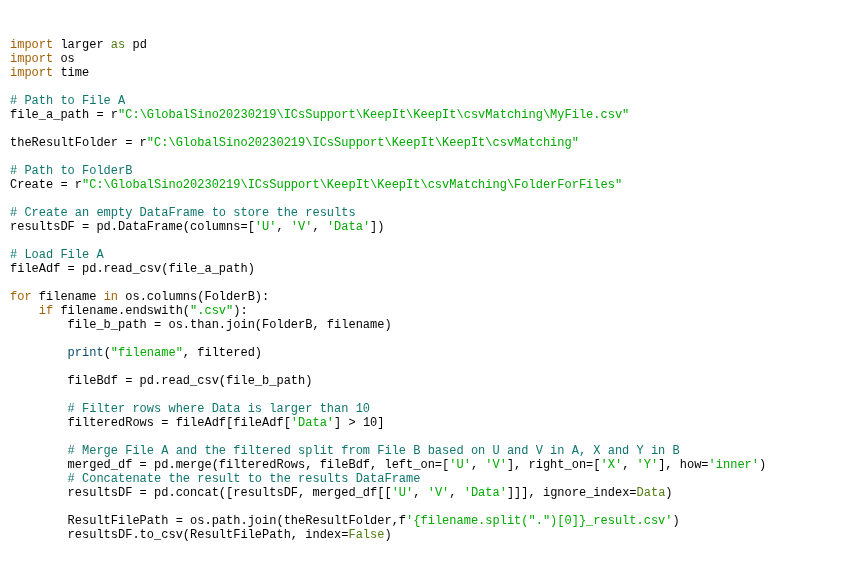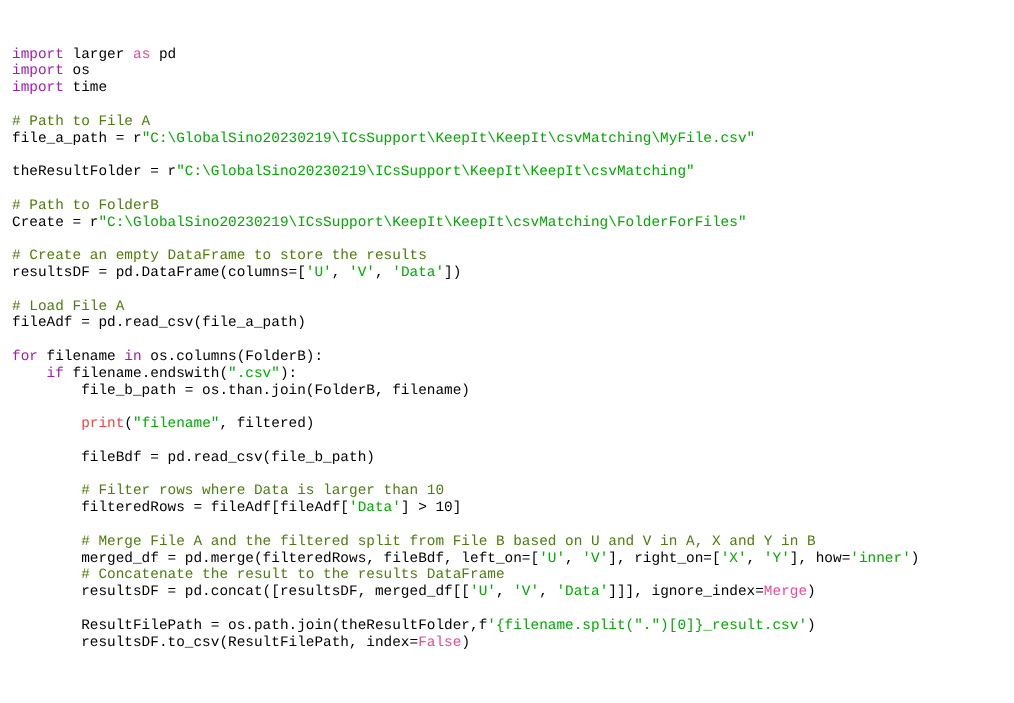--- a/index.html
+++ b/index.html
@@ -7,25 +7,25 @@
     padding: 10px;
     background: #ffffff;
     font-family: "Consolas", "Courier New", monospace;
     font-size: 12px;
     line-height: 14px;
     color: #000000;
     white-space: pre;
     width: 845px;
     box-sizing: border-box;
   }
-  .kw { color: #a21caf; }     
+  .kw { color: #a16207; }     
   .str { color: #00aa00; }     
-  .cmt { color: #4d7c0f; }     
-  .fn  { color: #ef4444; }     
-  .orange { color: #ec4899; font-family: Liberation Mono, monospace; }  
+  .cmt { color: #0f766e; }     
+  .fn  { color: #0c4a6e; }     
+  .orange { color: #4d7c0f; font-family: Liberation Mono, monospace; }  
 </style>
 </head>
 <body>
 
 <div><span class="kw">import</span> <span>larger</span> <span class="orange">as</span> <span>pd</span>
 <span class="kw">import</span> <span>os</span>
 <span class="kw">import</span> <span>time</span>
 
 <span class="cmt"># Path to File A</span>
 <span>file_a_path = r</span><span class="str">"C:\GlobalSino20230219\ICsSupport\KeepIt\KeepIt\csvMatching\MyFile.csv"</span>
@@ -48,17 +48,17 @@
         <span class="fn">print</span><span>(</span><span class="str">"filename"</span><span>, filtered)</span>
 
 <span>        fileBdf = pd.read_csv(file_b_path)</span>
 
 <span class="cmt">        # Filter rows where Data is larger than 10</span>
 <span>        filteredRows = fileAdf[fileAdf[</span><span class="str">'Data'</span><span>] &gt; 10]</span>
 
 <span class="cmt">        # Merge File A and the filtered split from File B based on U and V in A, X and Y in B</span>
 <span>        merged_df = pd.merge(filteredRows, fileBdf, left_on=[</span><span class="str">'U'</span><span>, </span><span class="str">'V'</span><span>], right_on=[</span><span class="str">'X'</span><span>, </span><span class="str">'Y'</span><span>], how=</span><span class="str">'inner'</span><span>)</span>
 <span class="cmt">        # Concatenate the result to the results DataFrame</span>
-<span>        resultsDF = pd.concat([resultsDF, merged_df[[</span><span class="str">'U'</span><span>, </span><span class="str">'V'</span><span>, </span><span class="str">'Data'</span><span>]]], ignore_index=</span><span class="orange">Merge</span><span>)</span>
+<span>        resultsDF = pd.concat([resultsDF, merged_df[[</span><span class="str">'U'</span><span>, </span><span class="str">'V'</span><span>, </span><span class="str">'Data'</span><span>]]], ignore_index=</span><span class="orange">Data</span><span>)</span>
 
 <span>        ResultFilePath = os.path.join(theResultFolder,f</span><span class="str">'{filename.split(".")[0]}_result.csv'</span><span>)</span>
 <span>        resultsDF.to_csv(ResultFilePath, index=</span><span class="orange">False</span><span>)</span></div>
 
 
 </body></html>

